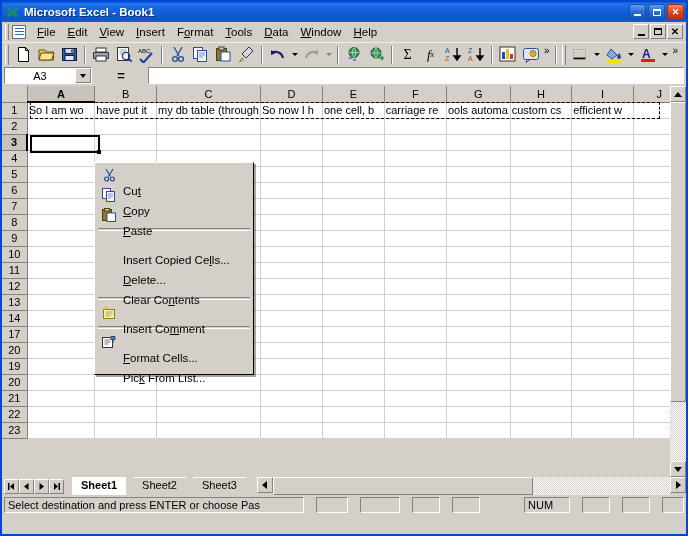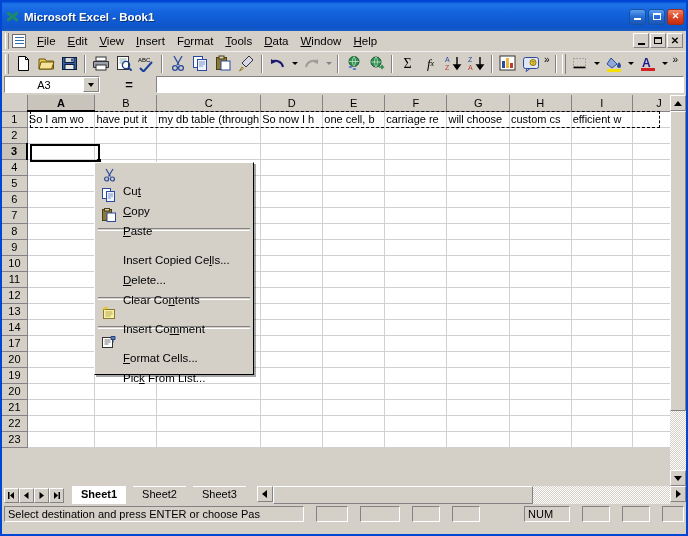--- a/index.html
+++ b/index.html
@@ -10,21 +10,21 @@
     background:#0a246a;
     -webkit-font-smoothing:none;
   }
   .app{
     position:relative;width:688px;height:536px;box-sizing:border-box;
     border:2px solid #0046d5;background:#d4d0c8;
   }
 
   
   .titlebar{
-    height:29px;display:flex;align-items:center;
+    height:20px;display:flex;align-items:center;
     background:linear-gradient(180deg,#0a56d6 0%,#1f73e8 8%,#1361dd 40%,#0d55c9 88%,#1d5fc2 100%);
     padding:0 2px 0 3px;box-sizing:border-box;
   }
   .title-icon{
     width:15px;height:15px;margin-right:4px;flex:0 0 auto;
     position:relative;
   }
   .title-icon .x1,.title-icon .x2{
     position:absolute;left:1px;top:6px;width:13px;height:3px;background:#1c8a6b;
   }
@@ -98,21 +98,21 @@
     font-size:10px;color:#000;padding:0 2px;flex:0 0 auto;line-height:1;
     align-self:flex-start;margin-top:3px;
   }
 
   
   .formulabar{
     height:20px;display:flex;align-items:stretch;background:#d4d0c8;
     padding:1px 0 2px 2px;box-sizing:border-box;
   }
   .namebox{
-    width:96px;display:flex;align-items:center;background:#fff;
+    width:88px;display:flex;align-items:center;background:#fff;
     border:1px solid;border-color:#848284 #fff #fff #848284;box-sizing:border-box;
   }
   .namebox .nbtxt{flex:1;text-align:center;font-size:11px;}
   .nbarrow{
     width:16px;height:100%;background:#d4d0c8;box-sizing:border-box;
     border:1px solid;border-color:#fff #848284 #848284 #fff;
     display:flex;align-items:center;justify-content:center;
   }
   .nbarrow::after{content:"";border-left:3px solid transparent;border-right:3px solid transparent;border-top:4px solid #000;}
   .fsep{width:2px;}
@@ -495,21 +495,21 @@
         <th class="colh" style="width:64px">J</th>
       </tr>
       <tr>
         <th class="rowh">1</th>
         <td class="cell">So I am wo</td>
         <td class="cell">have put it</td>
         <td class="cell">my db table (through</td>
         <td class="cell">So now I h</td>
         <td class="cell">one cell, b</td>
         <td class="cell">carriage re</td>
-        <td class="cell">will choose</td>
+        <td class="cell">ools automa</td>
         <td class="cell">custom cs</td>
         <td class="cell">efficient w</td>
         <td class="cell"></td>
       </tr>
       <tr>
         <th class="rowh">2</th>
         <td class="cell"></td>
             <td class="cell"></td>
         <td class="cell"></td>
             <td class="cell"></td>

